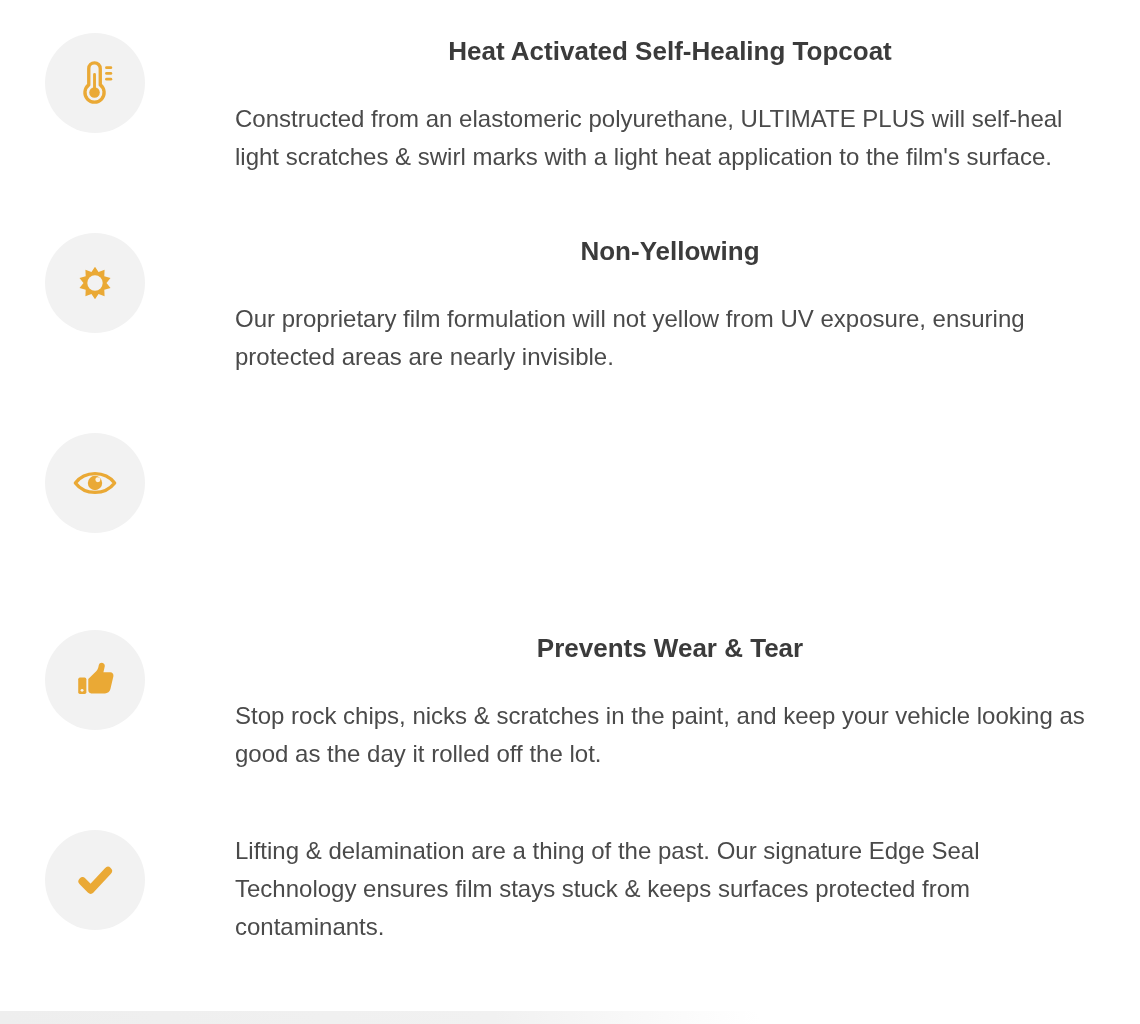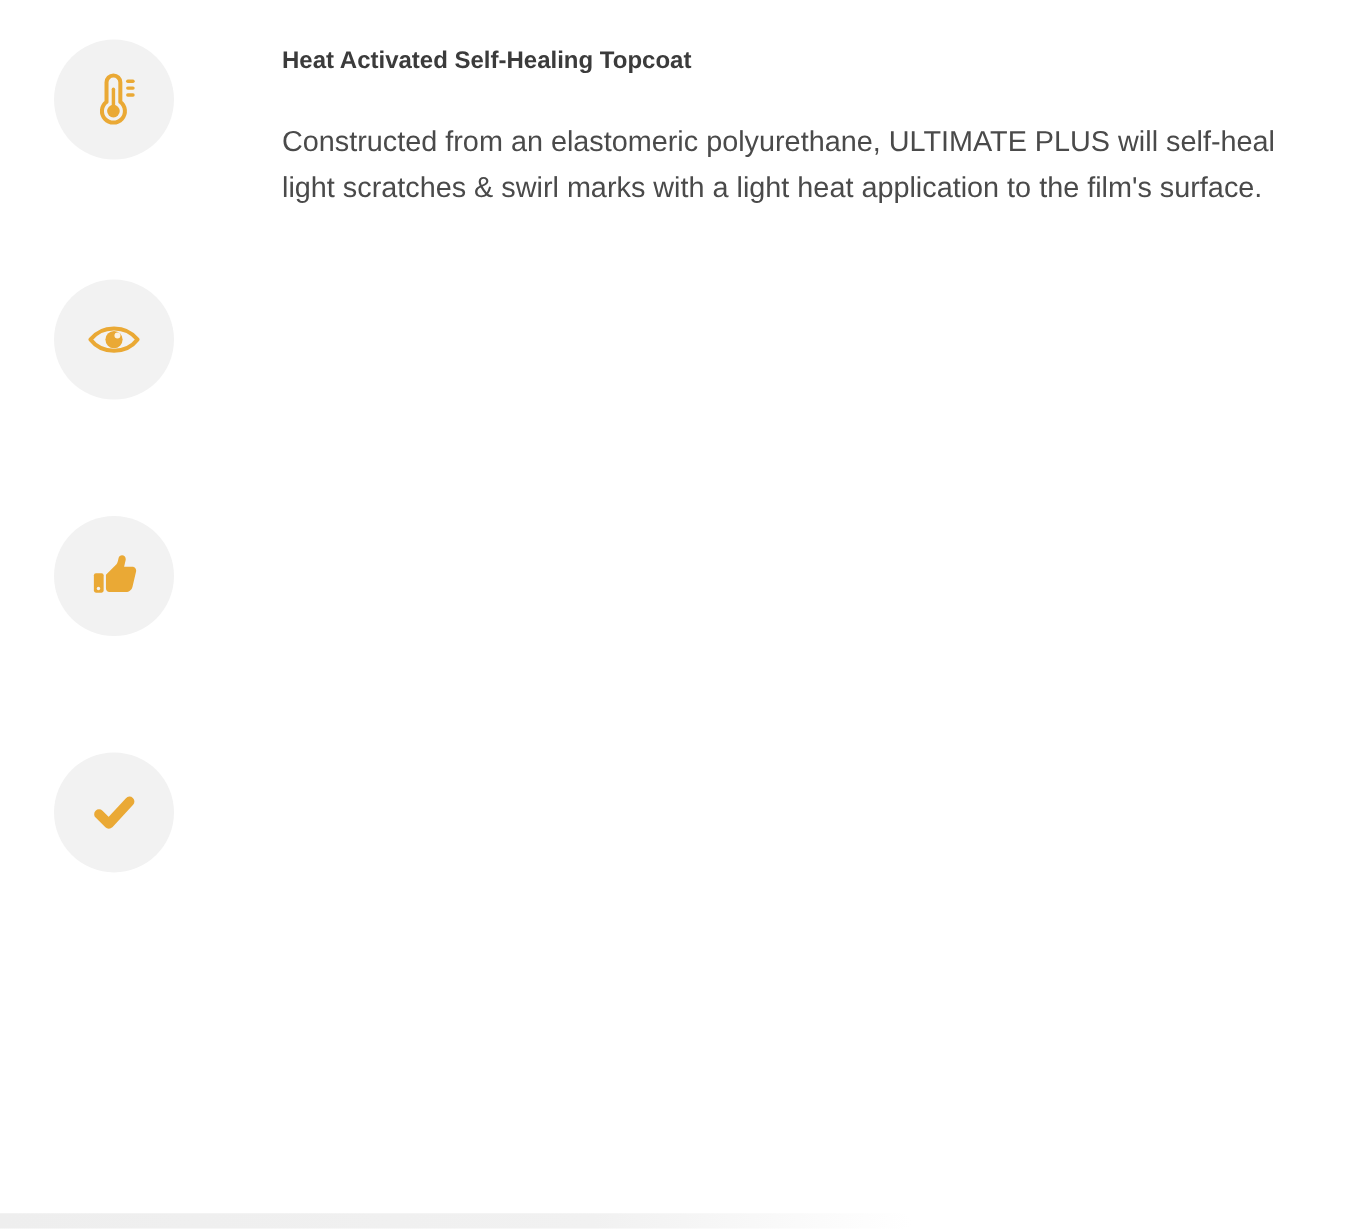--- a/index.html
+++ b/index.html
@@ -40,25 +40,26 @@
     margin-right:90px;
   }
   .icon{
     color:var(--accent);
     width:46px;
     height:46px;
     display:block;
   }
   .feature-text{flex:1;padding-top:2px;max-width:880px;}
   .feature-title{
-    font-size:20px;
+    font-size:26px;
     line-height:32px;
     font-weight:bold;
     color:var(--heading);
     margin-bottom:33px;
+    text-align:center;
   }
   .feature-desc{
     font-size:24px;
     line-height:38px;
     color:var(--body);
     max-width:875px;
   }
   .next-section-edge{
     position:absolute;
     left:0;
@@ -84,46 +85,63 @@
         <line x1="36" y1="14" x2="40.5" y2="14" stroke="currentColor" stroke-width="3" stroke-linecap="round"></line>
         <line x1="36" y1="20" x2="40.5" y2="20" stroke="currentColor" stroke-width="3" stroke-linecap="round"></line>
       </svg>
     </div>
     <div class="feature-text">
       <h3 class="feature-title">Heat Activated Self-Healing Topcoat</h3>
       <p class="feature-desc">Constructed from an elastomeric polyurethane, ULTIMATE PLUS will self-heal light scratches &amp; swirl marks with a light heat application to the film's surface.</p>
     </div>
   </div>
 
+  <div class="feature">
+    <div class="icon-circle">
+      <svg class="icon" viewBox="0 0 48 48" aria-hidden="true">
+        <polygon fill="currentColor" points="24,7 27.7,12.6 34,10.25 33.7,16.95 40.2,18.75 36,24 40.2,29.25 33.7,31.05 34,37.75 27.7,35.4 24,41 20.3,35.4 14,37.75 14.3,31.05 7.8,29.25 12,24 7.8,18.75 14.3,16.95 14,10.25 20.3,12.6"></polygon>
+        <circle cx="24" cy="24" r="8" fill="#F2F2F2"></circle>
+      </svg>
+    </div>
+    <div class="feature-text">
+      <h3 class="feature-title">Non-Yellowing</h3>
+      <p class="feature-desc">Our proprietary film formulation will not yellow from UV exposure, ensuring protected areas are nearly invisible.</p>
+    </div>
+  </div>
 
   <div class="feature">
     <div class="icon-circle">
       <svg class="icon" viewBox="0 0 48 48" aria-hidden="true">
         <path d="M3.5 24 C 13.5 11, 34.5 11, 44.5 24 C 34.5 37, 13.5 37, 3.5 24 Z" fill="none" stroke="currentColor" stroke-width="3.5" stroke-linejoin="round"></path>
         <circle cx="24" cy="24" r="7.5" fill="currentColor"></circle>
         <circle cx="27" cy="20.5" r="2.6" fill="#FFFFFF" opacity="0.85"></circle>
       </svg>
     </div>
   </div>
 
   <div class="feature">
     <div class="icon-circle">
       <svg class="icon" viewBox="0 0 48 48" aria-hidden="true">
         <rect x="6.5" y="21.5" width="8.5" height="17" rx="1.8" fill="currentColor"></rect>
         <circle cx="10.5" cy="34.8" r="1.5" fill="#F2F2F2"></circle>
         <path fill="currentColor" d="M17 38.5 V23 l8.5-8.5 c1-1 1.6-2.3 1.9-3.6 l0.6-2.6 C28.4 6.9 29.6 6 31 6 c1.8 0 3.2 1.4 3.2 3.2 0 0.3 0 0.7-0.1 1 L32.8 16 h7.1 c2.2 0 3.8 2 3.3 4.1 l-3.1 13.3 c-0.6 2.7-3 4.6-5.7 4.6 H20 c-1.7 0-3-1.3-3-3.5 Z"></path>
       </svg>
     </div>
+    <div class="feature-text">
+      <h3 class="feature-title">Prevents Wear &amp; Tear</h3>
+      <p class="feature-desc">Stop rock chips, nicks &amp; scratches in the paint, and keep your vehicle looking as good as the day it rolled off the lot.</p>
+    </div>
   </div>
 
   <div class="feature">
     <div class="icon-circle">
       <svg class="icon" viewBox="0 0 48 48" aria-hidden="true">
         <path d="M11 25.5 L19.5 34 L37.5 14.5" fill="none" stroke="currentColor" stroke-width="8.5" stroke-linecap="round" stroke-linejoin="round"></path>
       </svg>
     </div>
     <div class="feature-text">
+      <p class="feature-desc">Lifting &amp; delamination are a thing of the past. Our signature Edge Seal Technology ensures film stays stuck &amp; keeps surfaces protected from contaminants.</p>
     </div>
   </div>
 
 </section>
 
 <div class="next-section-edge"></div>
 
 </body></html>

